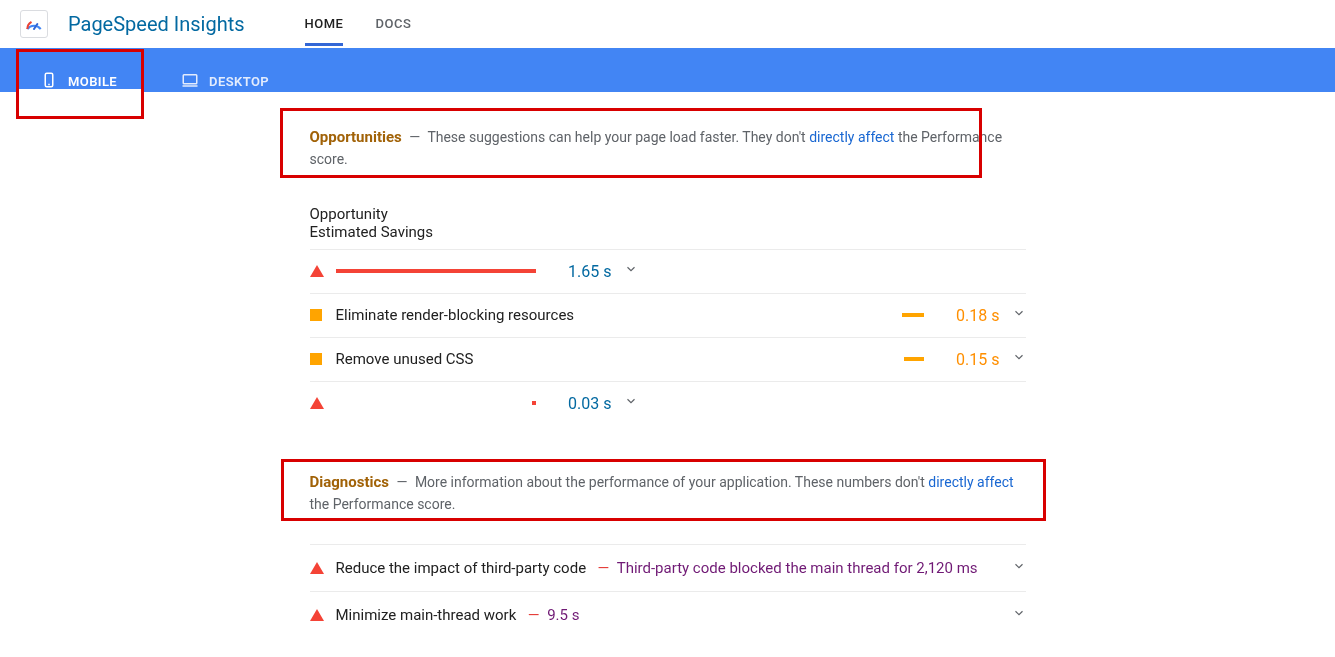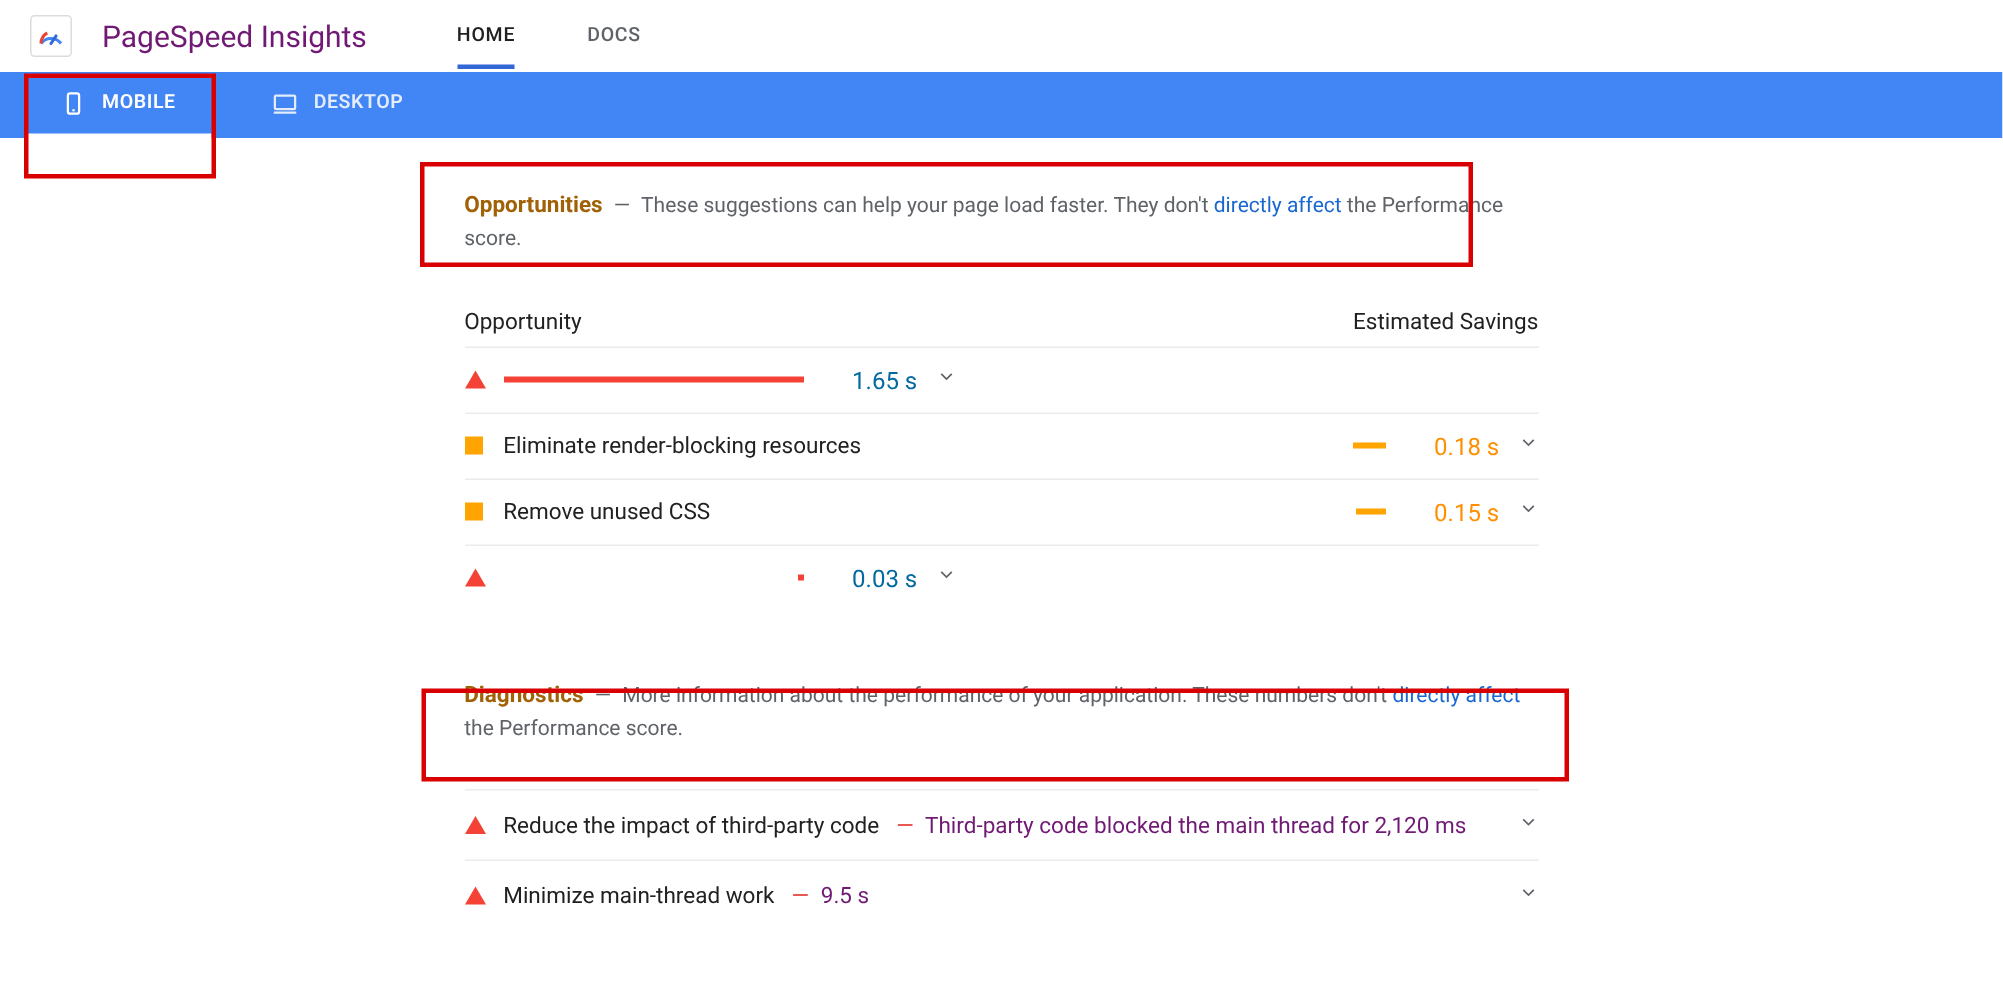--- a/index.html
+++ b/index.html
@@ -19,25 +19,25 @@
   }
   .logo {
     width: 28px; height: 28px;
     border: 1px solid #dadce0;
     border-radius: 3px;
     display: flex; align-items: center; justify-content: center;
     margin-right: 20px;
   }
   .brand {
     font-size: 20px;
-    color: #701a75;
+    color: #0369a1;
     margin-right: 60px;
     font-weight: 400;
   }
-  .topnav { display: flex; gap: 48px; text-align: right; }
+  .topnav { display: flex; gap: 32px; text-align: right; }
   .topnav-item {
     font-size: 13px;
     color: #5f6368;
     letter-spacing: 0.5px;
     padding: 14px 0 12px;
     border-bottom: 3px solid transparent;
     cursor: pointer;
     font-weight: 500;
   }
   .topnav-item.active {
@@ -46,21 +46,21 @@
   }
   .devicebar {
     background: #4285f4;
     height: 44px;
     display: flex;
     align-items: stretch;
     padding: 0;
   }
   .devtab {
     display: flex;
-    align-items: center;
+    align-items: flex-end;
     gap: 10px;
     padding: 0 24px;
     color: #e3ecfd;
     font-weight: 600;
     font-size: 13px;
     letter-spacing: 0.4px;
     cursor: pointer;
     border-bottom: 3px solid transparent;
     margin-left: 16px;
   }
@@ -109,20 +109,21 @@
   }
   .section-desc a { color: #1967d2; text-decoration: none; }
   .dash { color: #5f6368; margin: 0 4px; }
   .columns {
     display: flex;
     justify-content: space-between;
     font-size: 15px;
     color: #212121;
     margin-top: 24px;
     padding-bottom: 8px;
+    flex-direction: column;
   }
   .item-row {
     display: flex;
     align-items: center;
     border-top: 1px solid #ebebeb;
     padding: 12px 0;
     font-size: 15px;
     color: #212121;
     cursor: pointer;
   }

